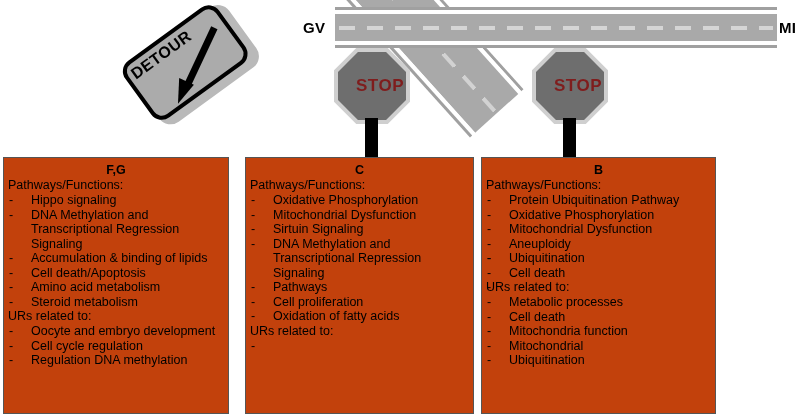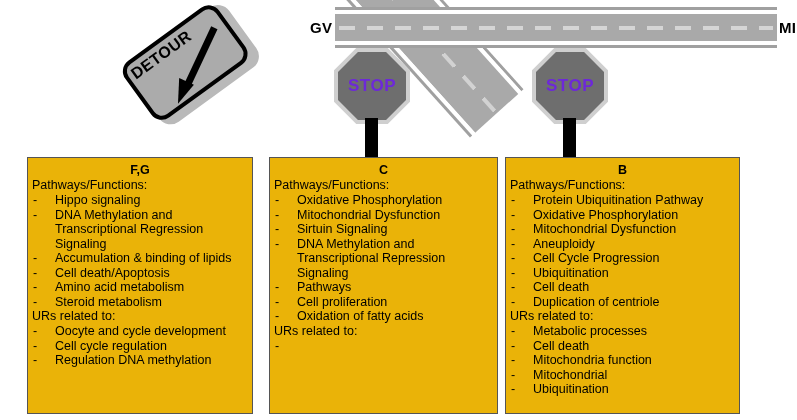--- a/index.html
+++ b/index.html
@@ -27,21 +27,21 @@
   .dpave{position:absolute;left:0;top:0;width:560px;height:58px;background:#a9a9a9;}
   .dtop-rim{position:absolute;left:0;top:-7px;width:560px;height:3px;background:#a0a0a0;}
   .dtop-gap{position:absolute;left:0;top:-4px;width:560px;height:4px;background:#fff;}
   .dbot-rim{position:absolute;left:0;top:62px;width:560px;height:3px;background:#a0a0a0;}
   .dbot-gap{position:absolute;left:0;top:58px;width:560px;height:4px;background:#fff;}
   .ddash{position:absolute;left:0;top:27px;width:560px;height:4px;
         background:repeating-linear-gradient(to right,#d2d2d2 0 17px,transparent 17px 30px);}
 
   
   .road-label{position:absolute;font-weight:bold;font-size:15px;letter-spacing:.3px;}
-  #gv-label{left:303px;top:19px;margin-left:7px;}
+  #gv-label{left:303px;top:19px;}
   #mii-label{left:779px;top:19px;}
 
   
   #detour{position:absolute;left:128px;top:26px;width:120px;height:74px;
           transform:rotate(-36deg);}
   #detour .shadow{position:absolute;left:4px;top:5px;width:120px;height:74px;
           background:#b9b9b9;border-radius:14px;}
   #detour .plate{position:absolute;left:0;top:0;width:116px;height:70px;
           background:#ababab;border:4px solid #000;border-radius:13px;box-sizing:border-box;}
   #detour .dtext{position:absolute;left:8px;top:6px;font-weight:bold;font-size:16px;
@@ -49,31 +49,31 @@
   #detour svg{position:absolute;left:14px;top:20px;}
 
   
   .stop{position:absolute;width:76px;height:76px;}
   .stop .oct{position:absolute;left:0;top:0;width:76px;height:76px;
      background:#cfcfcf;
      clip-path:polygon(29.3% 0,70.7% 0,100% 29.3%,100% 70.7%,70.7% 100%,29.3% 100%,0 70.7%,0 29.3%);}
   .stop .oct-in{position:absolute;left:4px;top:4px;width:68px;height:68px;
      background:#6e6e6e;
      clip-path:polygon(29.3% 0,70.7% 0,100% 29.3%,100% 70.7%,70.7% 100%,29.3% 100%,0 70.7%,0 29.3%);}
-  .stop .slabel{position:absolute;left:0;top:28px;width:76px;text-align:center;
-     color:#6d28d9;font-weight:bold;font-size:17px;letter-spacing:.5px;}
+  .stop .slabel{position:absolute;left:8px;top:28px;width:76px;text-align:center;
+     color:#7f1d1d;font-weight:bold;font-size:17px;letter-spacing:.5px;}
   .post{position:absolute;width:13px;background:#000;}
   #stop1{left:334px;top:48px;}
   #post1{left:365px;top:118px;height:45px;}
   #stop2{left:532px;top:48px;}
   #post2{left:563px;top:118px;height:45px;}
 
   
-  .box{position:absolute;top:157px;height:257px;background:#eab308;
-       border:1.5px solid #555;box-sizing:border-box;margin-left:24px;}
+  .box{position:absolute;top:157px;height:257px;background:#c2410c;
+       border:1.5px solid #555;box-sizing:border-box;}
   #box-fg{left:3px;width:226px;}
   #box-c{left:245px;width:229px;}
   #box-b{left:481px;width:235px;}
   .box-title{text-align:center;font-weight:bold;font-size:12.5px;margin:5px 0 1px;}
   .sec-head{font-weight:normal;font-size:12.5px;padding-left:4px;line-height:15px;}
   ul.items{list-style:none;margin:0;padding:0;}
   ul.items li{position:relative;font-size:12.5px;line-height:14.5px;
      padding-left:27px;padding-right:4px;}
   ul.items li .dash{position:absolute;left:5px;top:0;}
 </style>
@@ -134,21 +134,21 @@
     <ul class="items">
         <li><span class="dash">-</span><span>Hippo signaling</span></li>
         <li><span class="dash">-</span><span>DNA Methylation and Transcriptional Regression Signaling</span></li>
         <li><span class="dash">-</span><span>Accumulation &amp; binding of lipids</span></li>
         <li><span class="dash">-</span><span>Cell death/Apoptosis</span></li>
         <li><span class="dash">-</span><span>Amino acid metabolism</span></li>
         <li><span class="dash">-</span><span>Steroid metabolism</span></li>
       </ul>
     <div class="sec-head">URs related to:</div>
     <ul class="items">
-        <li><span class="dash">-</span><span>Oocyte and cycle development</span></li>
+        <li><span class="dash">-</span><span>Oocyte and embryo development</span></li>
         <li><span class="dash">-</span><span>Cell cycle regulation</span></li>
         <li><span class="dash">-</span><span>Regulation DNA methylation</span></li>
       </ul>
   </div>
 
   <div class="box" id="box-c">
     <div class="box-title">C</div>
     <div class="sec-head">Pathways/Functions:</div>
     <ul class="items">
         <li><span class="dash">-</span><span>Oxidative Phosphorylation</span></li>
@@ -166,24 +166,24 @@
   </div>
 
   <div class="box" id="box-b">
     <div class="box-title">B</div>
     <div class="sec-head">Pathways/Functions:</div>
     <ul class="items">
         <li><span class="dash">-</span><span>Protein Ubiquitination Pathway</span></li>
         <li><span class="dash">-</span><span>Oxidative Phosphorylation</span></li>
         <li><span class="dash">-</span><span>Mitochondrial Dysfunction</span></li>
         <li><span class="dash">-</span><span>Aneuploidy</span></li>
-        <li><span class="dash">-</span><span>Cell Cycle Progression</span></li>
+        <li><span class="dash">-</span></li>
         <li><span class="dash">-</span><span>Ubiquitination</span></li>
         <li><span class="dash">-</span><span>Cell death</span></li>
-        <li><span class="dash">-</span><span>Duplication of centriole</span></li>
+        <li><span class="dash">-</span></li>
       </ul>
     <div class="sec-head">URs related to:</div>
     <ul class="items">
         <li><span class="dash">-</span><span>Metabolic processes</span></li>
         <li><span class="dash">-</span><span>Cell death</span></li>
         <li><span class="dash">-</span><span>Mitochondria function</span></li>
         <li><span class="dash">-</span><span>Mitochondrial</span></li>
         <li><span class="dash">-</span><span>Ubiquitination</span></li>
       </ul>
   </div>

